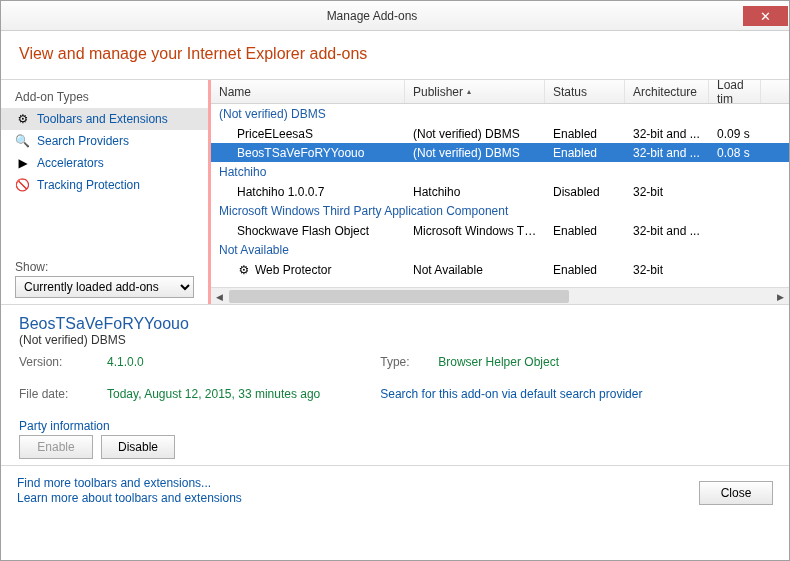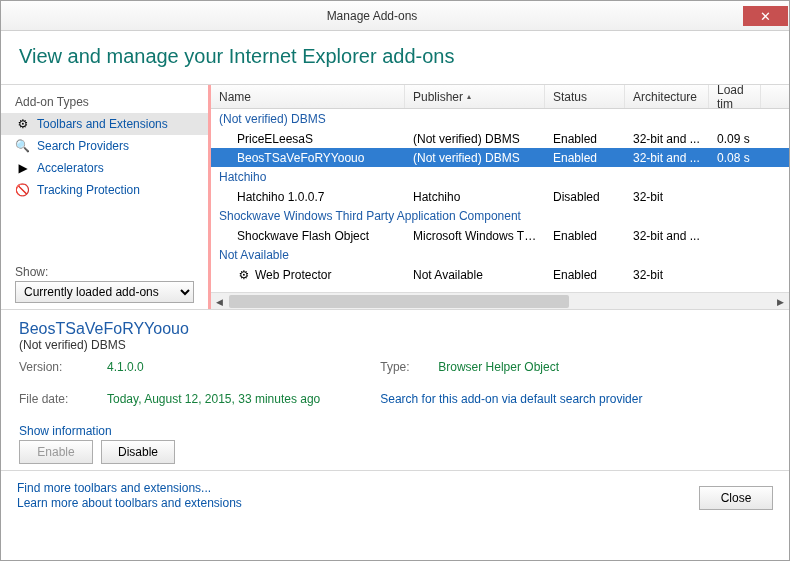--- a/index.html
+++ b/index.html
@@ -1,21 +1,21 @@
 <!DOCTYPE html>
 <html><head>
 <meta charset="utf-8">
 <style>
 * { box-sizing: border-box; margin: 0; padding: 0; font-family: "Segoe UI", Tahoma, sans-serif; font-size: 12px; }
 body { background: #fff; width: 790px; height: 561px; overflow: hidden; border: 1px solid #a0a0a0; }
 .titlebar { height: 30px; background: linear-gradient(#fdfdfd, #f0f0f0); border-bottom: 1px solid #d0d0d0; display: flex; align-items: center; position: relative; }
 .titlebar-title { flex: 1; text-align: center; color: #333; }
 .close-btn { width: 45px; height: 20px; background: #c75050; color: #fff; display: flex; align-items: center; justify-content: center; margin-right: 1px; margin-top: 1px; font-size: 13px; cursor: pointer; }
 .header { padding: 14px 18px 16px; border-bottom: 1px solid #d8d8d8; }
-.header-title { color: #0f766e; font-size: 20px; }
+.header-title { color: #c2410c; font-size: 16px; }
 .main { display: flex; height: 225px; border-bottom: 1px solid #d8d8d8; }
 .sidebar { width: 210px; border-right: 3px solid #fca5a5; display: flex; flex-direction: column; padding: 10px 0 6px; }
 .sidebar-label { color: #555; padding: 0 14px 4px; }
 .sidebar-items { flex: 1; }
 .sidebar-item { display: flex; align-items: center; gap: 6px; padding: 3px 14px; cursor: pointer; }
 .sidebar-item.selected { background: #e5e5e5; }
 .sidebar-item .ic { width: 16px; height: 16px; display: inline-flex; align-items: center; justify-content: center; font-size: 12px; }
 .sidebar-item .lbl { color: #0b57a8; }
 .show-block { padding: 0 14px; }
 .show-label { color: #555; margin-bottom: 2px; }
@@ -133,21 +133,21 @@
           <div class="cell col-load">0.08 s</div>
         </div>
         <div class="group">Hatchiho</div>
         <div class="row">
           <div class="cell col-name indent">Hatchiho 1.0.0.7</div>
           <div class="cell col-pub">Hatchiho</div>
           <div class="cell col-status">Disabled</div>
           <div class="cell col-arch">32-bit</div>
           <div class="cell col-load"></div>
         </div>
-        <div class="group">Shockwave Windows Third Party Application Component</div>
+        <div class="group">Microsoft Windows Third Party Application Component</div>
         <div class="row">
           <div class="cell col-name indent">Shockwave Flash Object</div>
           <div class="cell col-pub">Microsoft Windows Thir...</div>
           <div class="cell col-status">Enabled</div>
           <div class="cell col-arch">32-bit and ...</div>
           <div class="cell col-load"></div>
         </div>
         <div class="group">Not Available</div>
         <div class="row">
           <div class="cell col-name indent"><span class="ic-small">⚙</span>Web Protector</div>
@@ -171,21 +171,21 @@
   <div class="detail-grid">
     <div class="detail-col">
       <div class="detail-row">
           <span class="dlabel">Version:</span>
           <span class="dval">4.1.0.0</span>
         </div>
       <div class="detail-row">
           <span class="dlabel">File date:</span>
           <span class="dval">Today, ‎August ‎12, ‎2015, 33 minutes ago</span>
         </div>
-      <div class="link">Show information</div>
+      <div class="link">Party information</div>
     </div>
     <div class="detail-col type-col">
       <div class="detail-row">
           <span class="dlabel">Type:</span>
           <span class="dval">Browser Helper Object</span>
         </div>
       <div class="link">Search for this add-on via default search provider</div>
     </div>
   </div>
 </div>

